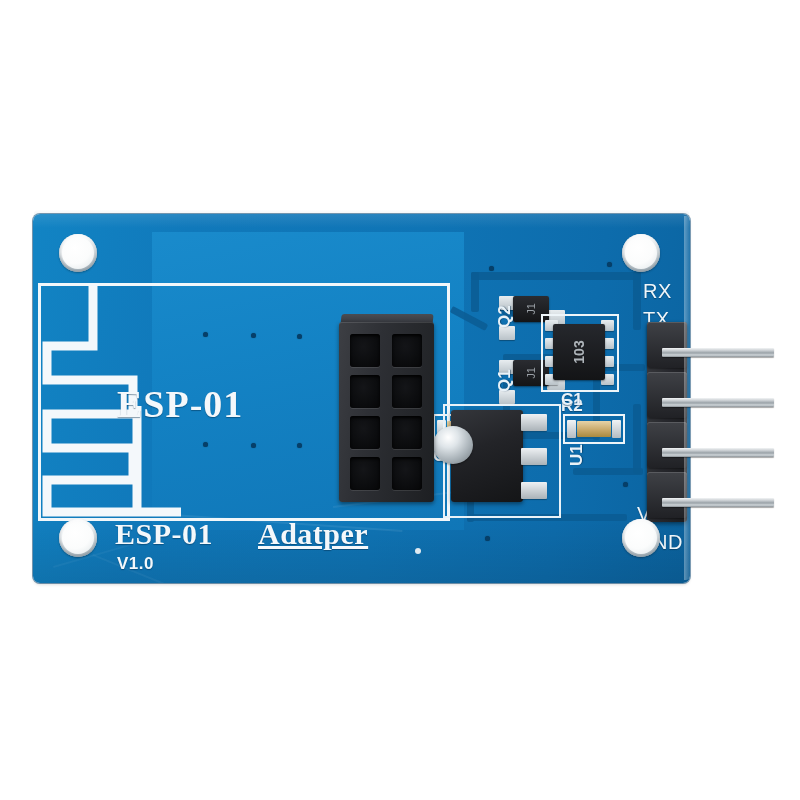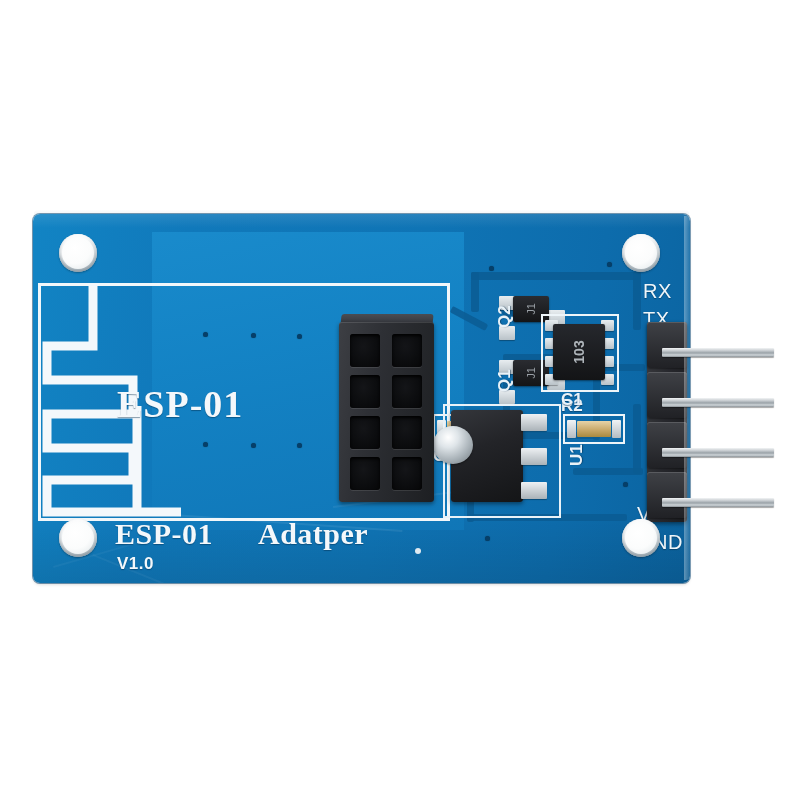--- a/index.html
+++ b/index.html
@@ -78,21 +78,21 @@
     color:#f4f8fb;
     font-family:"Liberation Serif", serif;
     font-weight:700;
     letter-spacing:.5px;
     text-shadow:0 1px 1px rgba(0,40,70,.45);
     white-space:nowrap;
     user-select:none;
   }
   .t-esp-big{ left:84px; top:168px; font-size:38px; letter-spacing:1px;}
   .t-esp-bot{ left:82px; top:303px; font-size:30px;}
-  .t-adapter{ left:225px; top:303px; font-size:30px;}
+  .t-adapter{ left:225px; top:303px; font-size:30px;text-decoration:underline;}
   .t-ver{ left:84px; top:340px; font-size:17px; font-family:"Liberation Sans",sans-serif; font-weight:700;}
 
   .pin-label{
     position:absolute;color:#eef5f9;
     font-family:"Liberation Sans", sans-serif;
     font-weight:400;font-size:20px;letter-spacing:.5px;
     text-shadow:0 1px 1px rgba(0,40,70,.5);
     white-space:nowrap;user-select:none;
   }
   .l-rx{left:610px;top:66px;}

